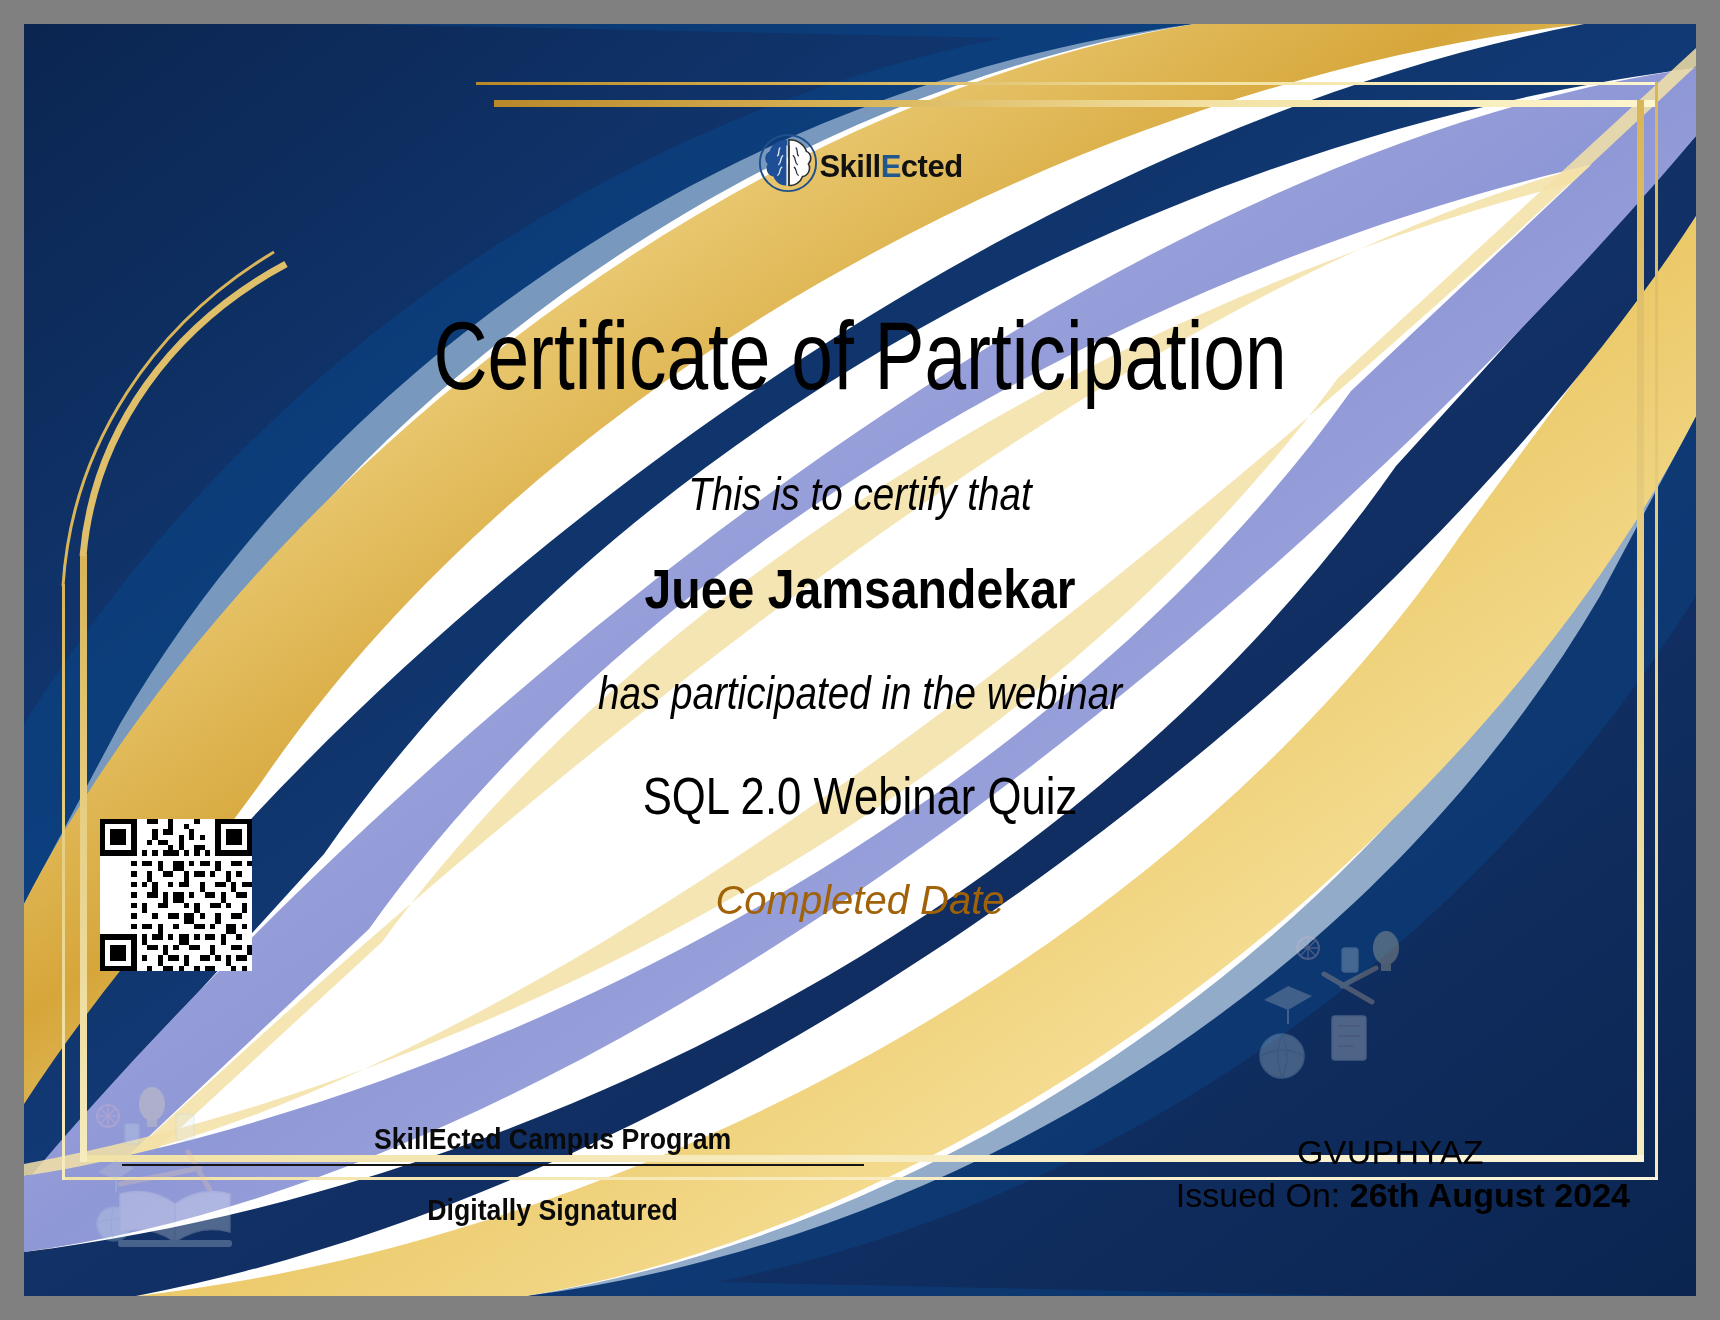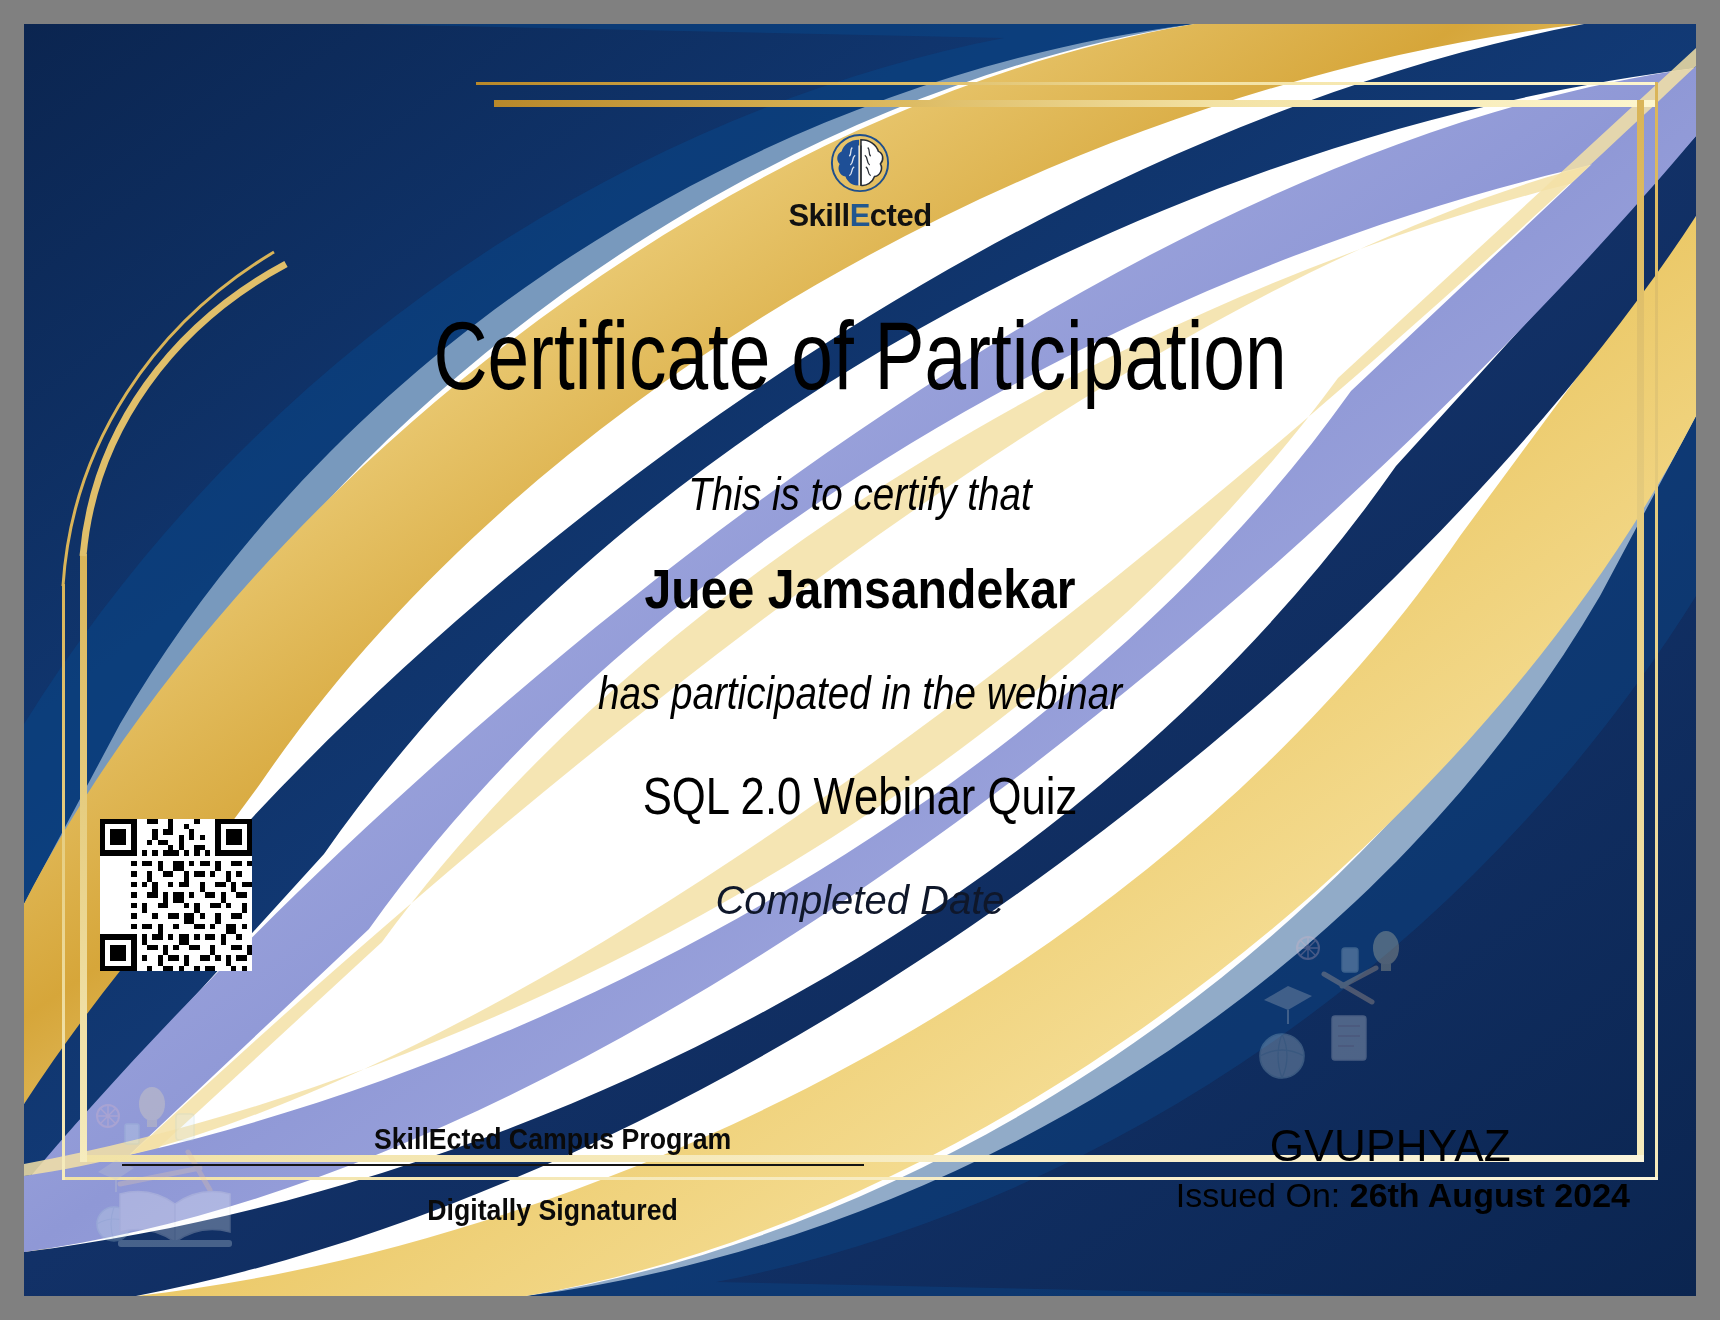--- a/index.html
+++ b/index.html
@@ -28,21 +28,21 @@
   .gold-frame { position: absolute; left: 0; top: 0; width: 1672px; height: 1272px; pointer-events: none; }
 
   
   .content {
     position: absolute;
     left: 0; top: 0; width: 1672px; height: 1272px;
   }
   .logo-block {
     position: absolute;
     left: 0; right: 0; top: 108px;
-    display: flex; flex-direction: column;
+    display: flex; flex-direction: row;
     align-items: center; justify-content: center;
   }
   .logo-mark { width: 62px; height: 62px; display: block; }
   .logo-word {
     margin-top: 6px;
     font-family: "Liberation Sans", sans-serif;
     font-weight: bold;
     font-size: 31px;
     letter-spacing: -0.5px;
     color: #111111;
@@ -81,21 +81,21 @@
   }
   .course {
     position: absolute; left: 0; right: 0; top: 742px;
     text-align: center;
     font-size: 52px; font-weight: normal; color: #000;
     transform: scaleX(0.84); white-space: nowrap;
   }
   .date-block {
     position: absolute; left: 0; right: 0; top: 848px;
     text-align: center;
-    font-size: 40px; font-style: italic; color: #0f172a;
+    font-size: 40px; font-style: italic; color: #a16207;
     line-height: 1.42;
   }
   .date-block div { white-space: nowrap; }
 
   
   .qr {
     position: absolute;
     left: 76px; top: 795px;
     width: 152px; height: 152px;
     image-rendering: pixelated;
@@ -131,21 +131,21 @@
   }
 
   
   .issue-block {
     position: absolute;
     right: 66px; bottom: 78px;
     text-align: center;
     color: #000;
     line-height: 1.28;
   }
-  .issue-code { font-size: 44px; font-weight: normal; letter-spacing: 0.3px; }
+  .issue-code { font-size: 34px; font-weight: normal; letter-spacing: 0.3px; }
   .issue-line { font-size: 34px; font-weight: normal; white-space: nowrap; margin-left: 25px; }
   .issue-line b { font-weight: bold; }
 
   
   .wm { position: absolute; pointer-events: none; opacity: 0.55; }
   .wm-left  { left: 56px;  top: 1040px; width: 190px; height: 195px; }
   .wm-right { right: 265px; top: 900px; width: 185px; height: 180px; }
 </style>
 </head>
 <body>

